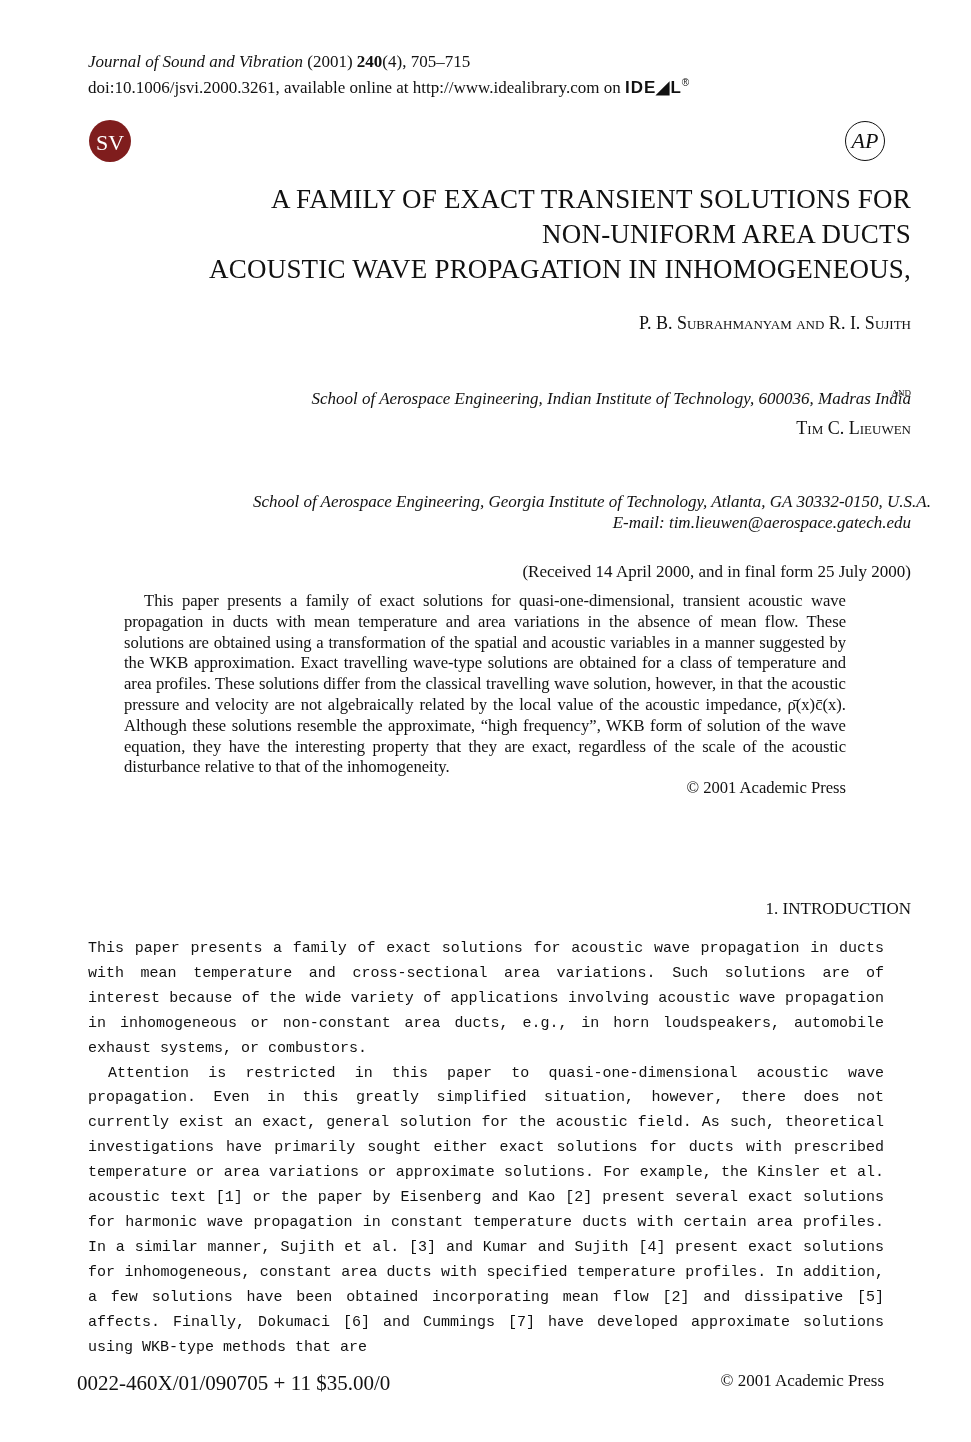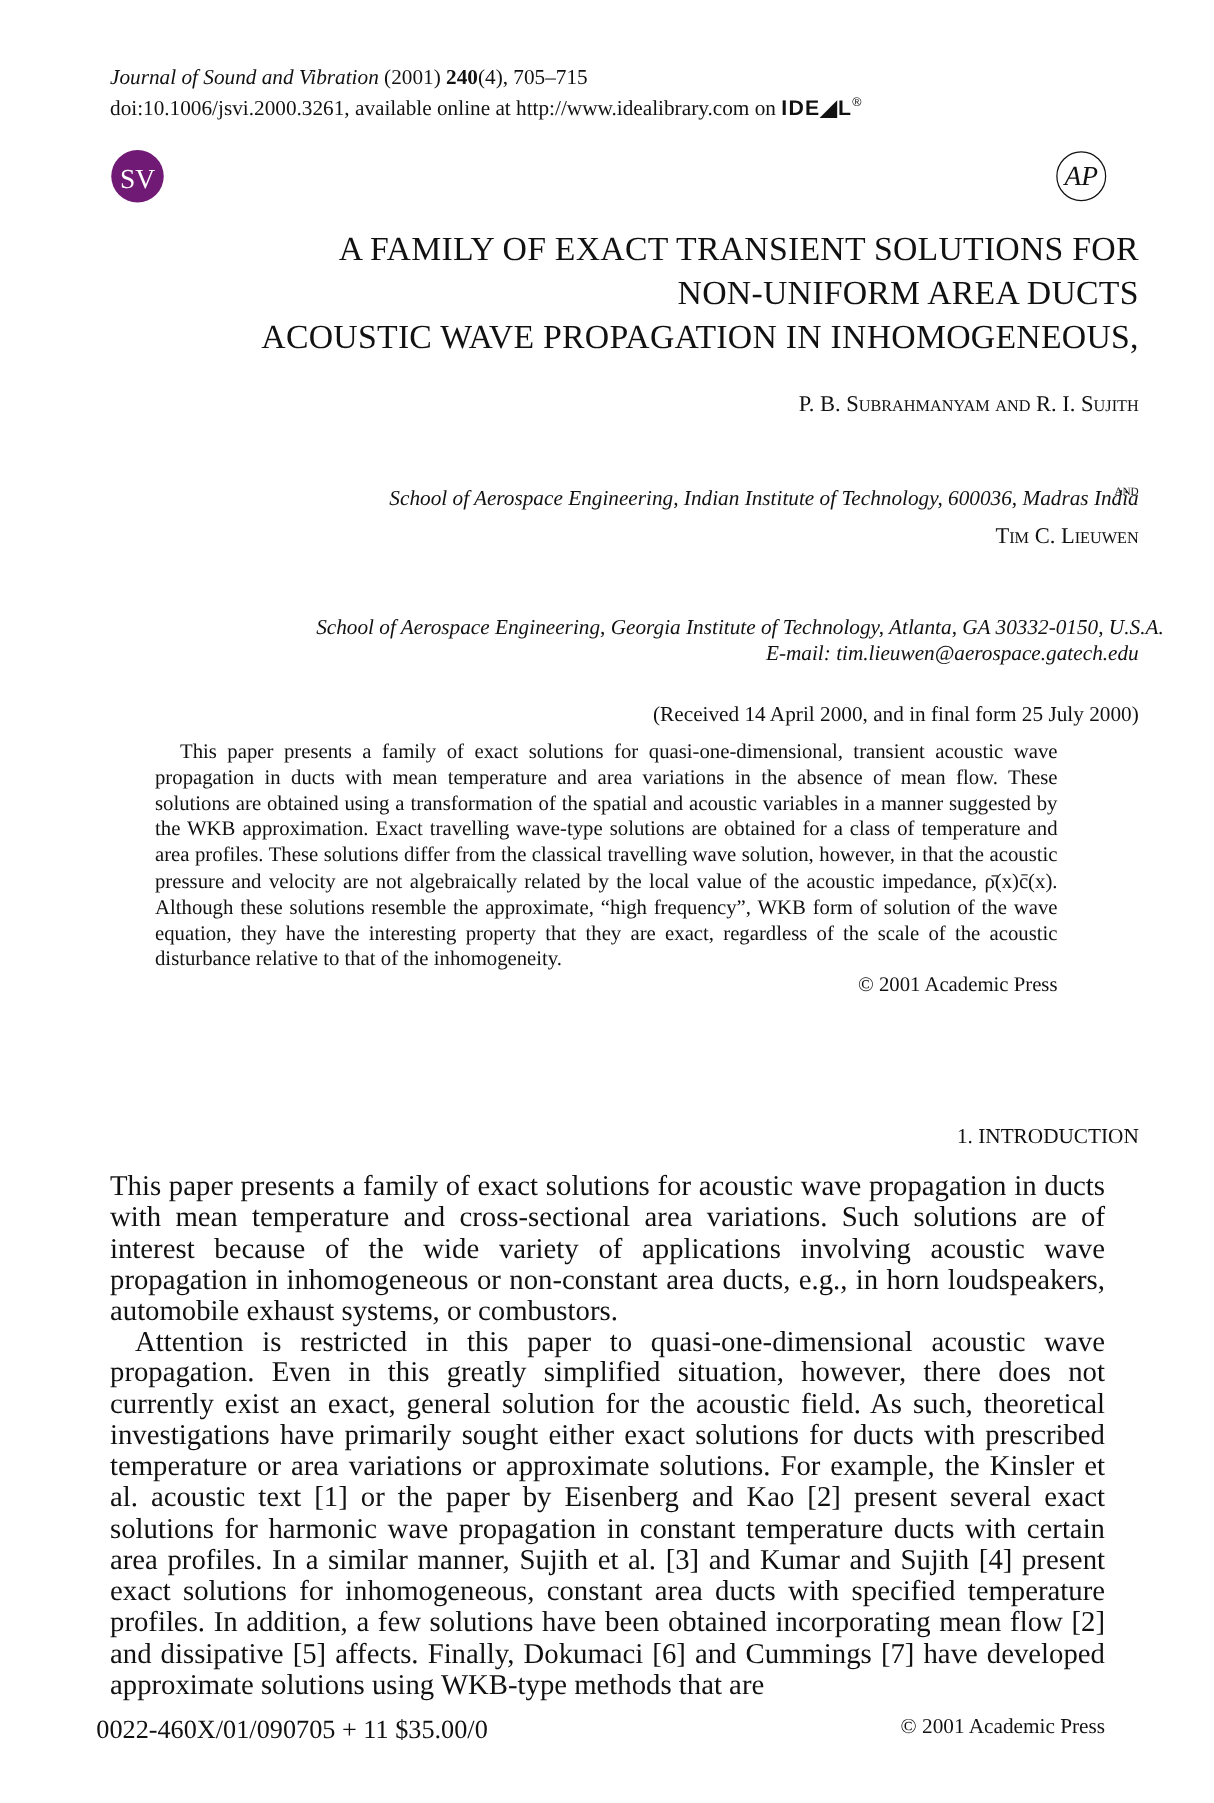--- a/index.html
+++ b/index.html
@@ -4,36 +4,36 @@
 <style>
   html, body { margin: 0; padding: 0; background: #ffffff; }
   body { width: 971px; height: 1442px; position: relative; overflow: hidden;
          font-family: "Liberation Serif", "DejaVu Serif", serif; color: #111; }
   .abs { position: absolute; }
   .hdr { left: 88px; font-size: 17px; line-height: 21px; white-space: nowrap; }
   .hdr i { font-style: italic; }
   .ideal { display: inline-block; font-family: "Liberation Sans", sans-serif; font-weight: bold;
            font-size: 17px; letter-spacing: 1px; vertical-align: baseline; }
   .ideal sup { font-size: 10px; font-weight: normal; }
-  .logo-sv { left: 89px; top: 120px; width: 42px; height: 42px; border-radius: 50%; background: #701a75;
+  .logo-sv { left: 89px; top: 120px; width: 42px; height: 42px; border-radius: 50%; background: #7f1d1d;
              color: #fff; font-size: 22px; text-align: center; line-height: 46px; }
   .logo-ap { left: 845px; top: 121px; width: 38px; height: 38px; border-radius: 50%; border: 1.5px solid #111;
              color: #111; font-size: 22px; text-align: center; line-height: 38px; font-style: italic; }
   .title { left: 60px; width: 851px; top: 182px; text-align: right; font-size: 27px; line-height: 35px; letter-spacing: 0.2px; }
   .center { left: 60px; width: 851px; text-align: right; }
   .authors { top: 313px; font-size: 18px; }
   .sc { font-variant: small-caps; }
   .aff { font-size: 17px; font-style: italic; line-height: 21px; margin-top: 40px; }
   .and { top: 384px; font-size: 13px; font-variant: small-caps; }
   .received { top: 562px; font-size: 17px; }
   .abstract { left: 124px; width: 722px; top: 591px; font-size: 16.6px; line-height: 20.8px; text-align: justify; }
   .abstract p { margin: 0; text-indent: 20px; }
   .copy-right { text-align: right; }
   .section { top: 899px; font-size: 17px; }
-  .body { left: 88px; width: 796px; top: 937px; font-size: 23px; line-height: 24.9px; text-align: justify; }
+  .body { left: 88px; width: 796px; top: 937px; font-size: 15px; line-height: 24.9px; text-align: justify; font-family: Liberation Mono, monospace; }
   .body p { margin: 0; }
   .body p + p { text-indent: 20px; }
   .footer-l { left: 77px; top: 1371px; font-size: 21px; }
   .footer-r { right: 87px; top: 1371px; font-size: 17px; }
 </style>
 </head>
 <body>
 
 <div class="abs hdr" style="top:51px;">
   <i>Journal of Sound and Vibration</i>

